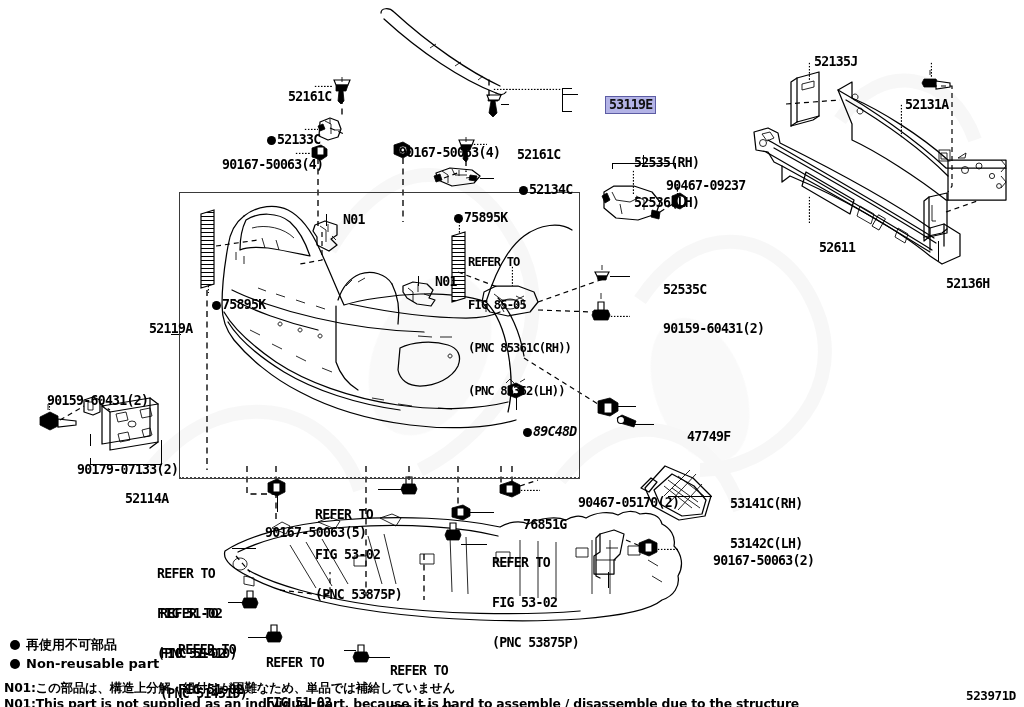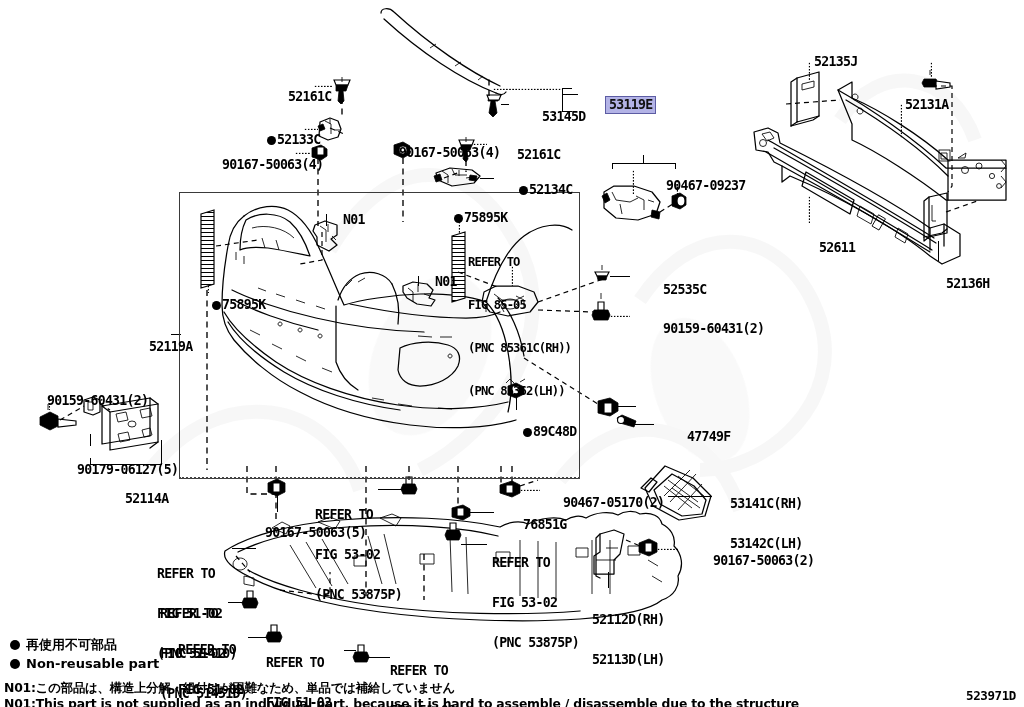--- a/index.html
+++ b/index.html
@@ -550,108 +550,105 @@
   </div>
   <div class="lbl" style="left:370px;top:133px;">
     <span>90167-50063(4)</span>
   </div>
   <div class="lbl" style="left:488px;top:135px;">
     <span>52161C</span>
   </div>
   <div class="lbl" style="left:490px;top:170px;">
     <span class="dot"></span><span>52134C</span>
   </div>
-  <div class="lbl" style="left:513px;top:97px;">
-    <span>53145D</span>
-  </div>
   <div class="lbl" style="left:576px;top:85px;">
     <span class="hl">53119E</span>
   </div>
 
   <div class="lbl" style="left:785px;top:42px;text-align:right;">
     <span>52135J</span>
   </div>
   <div class="lbl" style="left:876px;top:85px;">
     <span>52131A</span>
   </div>
   <div class="lbl" style="left:790px;top:228px;">
     <span>52611</span>
   </div>
   <div class="lbl" style="left:917px;top:264px;">
     <span>52136H</span>
   </div>
 
+  <div class="lbl" style="left:634px;top:129px;">
+    <div>52535(RH)</div>
+    <div>52536(LH)</div>
+  </div>
   <div class="lbl" style="left:637px;top:166px;">
     <span>90467-09237</span>
   </div>
   <div class="lbl" style="left:634px;top:270px;">
     <span>52535C</span>
   </div>
   <div class="lbl" style="left:634px;top:309px;">
     <span>90159-60431(2)</span>
   </div>
   <div class="lbl" style="left:658px;top:417px;">
     <span>47749F</span>
   </div>
 
-  <div class="lbl" style="left:120px;top:327px;text-align:center;">
+  <div class="lbl" style="left:120px;top:309px;text-align:center;">
     <span>52119A</span>
   </div>
   <div class="lbl" style="left:183px;top:285px;">
     <span class="dot"></span><span>75895K</span>
   </div>
   <div class="lbl" style="left:425px;top:198px;">
     <span class="dot"></span><span>75895K</span>
   </div>
   <div class="lbl" style="left:314px;top:200px;">
     <span>N01</span>
   </div>
   <div class="lbl" style="left:406px;top:262px;">
     <span>N01</span>
   </div>
-  <div class="lbl" style="left:494px;top:412px;">
+  <div class="lbl" style="left:494px;top:412px;font-style:italic;">
     <span class="dot"></span><span>89C48D</span>
   </div>
 
   <div class="lbl s" style="left:468px;top:226px;line-height:14.4px;">
     <div>REFER TO</div>
     <div>FIG 85-05</div>
     <div>(PNC 85361C(RH))</div>
     <div>(PNC 85362(LH))</div>
   </div>
 
   <div class="lbl" style="left:18px;top:381px;">
     <span>90159-60431(2)</span>
   </div>
   <div class="lbl" style="left:48px;top:450px;">
-    <span>90179-06127(5)</span>
+    <span>90179-07133(2)</span>
   </div>
   <div class="lbl" style="left:96px;top:479px;">
     <span>52114A</span>
   </div>
 
   <div class="lbl" style="left:236px;top:513px;">
     <span>90167-50063(5)</span>
   </div>
   <div class="lbl" style="left:494px;top:505px;text-align:center;">
     <span>76851G</span>
   </div>
-  <div class="lbl" style="left:534px;top:483px;">
+  <div class="lbl" style="left:549px;top:483px;">
     <span>90467-05170(2)</span>
   </div>
   <div class="lbl" style="left:684px;top:541px;">
     <span>90167-50063(2)</span>
   </div>
   <div class="lbl" style="left:730px;top:470px;">
     <div>53141C(RH)</div>
     <div>53142C(LH)</div>
-  </div>
-  <div class="lbl" style="left:592px;top:586px;">
-    <div>52112D(RH)</div>
-    <div>52113D(LH)</div>
   </div>
 
   <div class="lbl" style="left:315px;top:481px;">
     <div>REFER TO</div>
     <div>FIG 53-02</div>
     <div>(PNC 53875P)</div>
   </div>
   <div class="lbl" style="left:492px;top:529px;">
     <div>REFER TO</div>
     <div>FIG 53-02</div>

